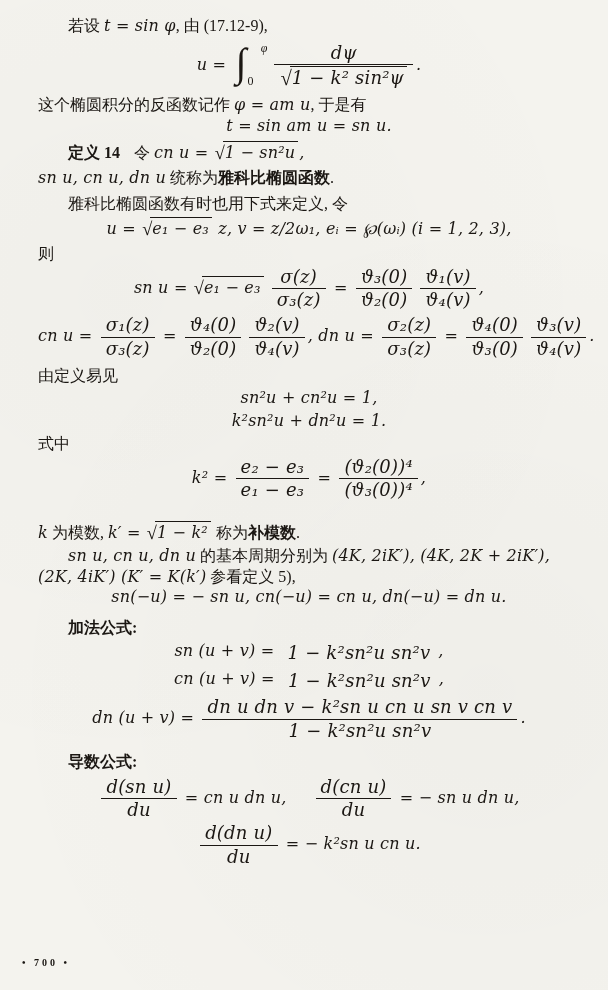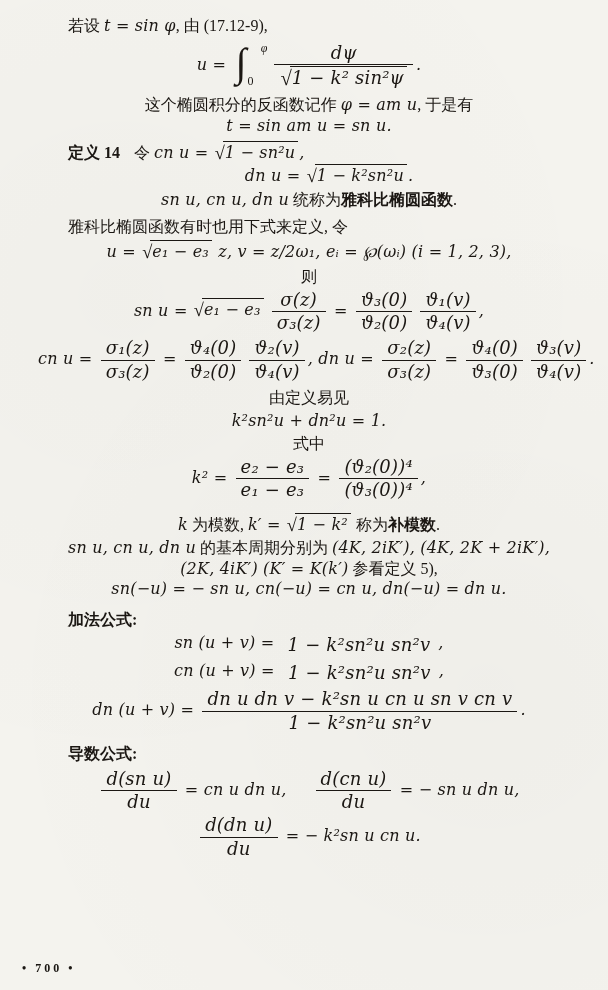--- a/index.html
+++ b/index.html
@@ -5,62 +5,62 @@
   html,body{margin:0;padding:0;}
   body{background:#9a9a97;font-family:"Liberation Serif","DejaVu Serif",serif;}
   .page{
     width:608px;height:990px;box-sizing:border-box;position:relative;
     background:#f4f3ee;color:#1b1713;overflow:hidden;
     padding:12px 28px 0 38px;margin:0 auto;
     background-image:radial-gradient(circle at 20% 30%, rgba(0,0,0,0.015), transparent 60%),
                      radial-gradient(circle at 80% 70%, rgba(0,0,0,0.02), transparent 60%);
   }
   .row{font-size:16px;line-height:1.3;white-space:nowrap;}
-  .align-left{text-align:center;}
+  .align-left{text-align:left;}
   .align-center{text-align:center;}
   .align-indent{text-align:left;padding-left:30px;}
   .mi{font-style:italic;font-family:"DejaVu Serif",serif;letter-spacing:0.2px;}
   .bd{font-weight:bold;}
   
   .frac{display:inline-block;vertical-align:middle;text-align:center;margin:0 3px;font-size:18px;line-height:1.15;}
   .frac .num{display:block;padding:0 5px 1px 5px;border-bottom:1.4px solid #1b1713;}
   .frac .den{display:block;padding:1px 5px 0 5px;}
   
   .sqrt{display:inline-block;white-space:nowrap;margin:0 1px;}
   .rad{display:inline-block;font-size:1.15em;line-height:1;margin-right:-2px;transform:translateY(1px);}
   .vinc{display:inline-block;border-top:1.4px solid #1b1713;padding:1px 3px 0 2px;}
   
   .intw{display:inline-block;position:relative;width:36px;height:46px;vertical-align:middle;margin:0 2px;}
   .intg{position:absolute;left:2px;top:-4px;font-size:40px;line-height:48px;font-style:normal;}
   .inthi{position:absolute;right:2px;top:-2px;font-size:12px;font-style:italic;}
   .intlo{position:absolute;left:14px;bottom:-1px;font-size:12px;}
-  .footer{position:absolute;left:22px;bottom:14px;font-size:12px;letter-spacing:3px;font-weight:bold;}
+  .footer{position:absolute;left:22px;bottom:22px;font-size:10px;letter-spacing:3px;font-weight:bold;}
 </style>
 </head>
 <body>
 
 <div class="page">
   <div id="content">
       <div class="row align-indent" style="margin-top: 4px;"><span>若设 </span><span class="mi">t = sin φ</span><span>, 由 (17.12-9),</span></div>
       <div class="row align-center" style="margin-top: 6px;"><span class="mi">u = </span><span class="intw"><span class="intg">∫</span><span class="inthi">φ</span><span class="intlo">0</span></span><span class="frac"><span class="num"><span class="mi">dψ</span></span><span class="den"><span class="sqrt"><span class="rad">√</span><span class="vinc"><span class="mi">1 − k² sin²ψ</span></span></span></span></span><span class="mi">.</span></div>
       <div class="row align-left" style="margin-top: 6px;"><span>这个椭圆积分的反函数记作 </span><span class="mi">φ = am u</span><span>, 于是有</span></div>
       <div class="row align-center" style="margin-top: 0px;"><span class="mi">t = sin am u = sn u.</span></div>
       <div class="row align-indent" style="margin-top: 4px;"><span class="bd">定义 14</span><span style="display: inline-block; width: 14px;"></span><span>令 </span><span class="mi">cn u = </span><span class="sqrt"><span class="rad">√</span><span class="vinc"><span class="mi">1 − sn²u</span></span></span><span class="mi">,</span></div>
-      <div class="row align-center" style="margin-top: 0px; transform: translateX(20px);"><span class="mi">dn u = </span><span class="sqrt"><span class="rad">√</span><span class="vinc"><span class="mi">1 − k²sn²u</span></span></span><span class="mi">.</span></div>
       <div class="row align-left" style="margin-top: 4px;"><span class="mi">sn u, cn u, dn u</span><span> 统称为</span><span class="bd">雅科比椭圆函数</span><span>.</span></div>
       <div class="row align-indent" style="margin-top: 6px;"><span>雅科比椭圆函数有时也用下式来定义, 令</span></div>
       <div class="row align-center" style="margin-top: 2px;"><span class="mi">u = </span><span class="sqrt"><span class="rad">√</span><span class="vinc"><span class="mi">e₁ − e₃</span></span></span><span class="mi"> z,  v = z/2ω₁,  eᵢ = ℘(ωᵢ)  (i = 1, 2, 3),</span></div>
       <div class="row align-left" style="margin-top: 4px;"><span>则</span></div>
       <div class="row align-center" style="margin-top: 2px;"><span class="mi">sn u = </span><span class="sqrt"><span class="rad">√</span><span class="vinc"><span class="mi">e₁ − e₃</span></span></span><span style="display: inline-block; width: 4px;"></span><span class="frac"><span class="num"><span class="mi">σ(z)</span></span><span class="den"><span class="mi">σ₃(z)</span></span></span><span class="mi"> = </span><span class="frac"><span class="num"><span class="mi">ϑ₃(0)</span></span><span class="den"><span class="mi">ϑ₂(0)</span></span></span><span style="display: inline-block; width: 2px;"></span><span class="frac"><span class="num"><span class="mi">ϑ₁(v)</span></span><span class="den"><span class="mi">ϑ₄(v)</span></span></span><span class="mi">,</span></div>
       <div class="row align-center" style="margin-top: 4px;"><span class="mi">cn u = </span><span class="frac"><span class="num"><span class="mi">σ₁(z)</span></span><span class="den"><span class="mi">σ₃(z)</span></span></span><span class="mi"> = </span><span class="frac"><span class="num"><span class="mi">ϑ₄(0)</span></span><span class="den"><span class="mi">ϑ₂(0)</span></span></span><span style="display: inline-block; width: 2px;"></span><span class="frac"><span class="num"><span class="mi">ϑ₂(v)</span></span><span class="den"><span class="mi">ϑ₄(v)</span></span></span><span class="mi">,  dn u = </span><span class="frac"><span class="num"><span class="mi">σ₂(z)</span></span><span class="den"><span class="mi">σ₃(z)</span></span></span><span class="mi"> = </span><span class="frac"><span class="num"><span class="mi">ϑ₄(0)</span></span><span class="den"><span class="mi">ϑ₃(0)</span></span></span><span style="display: inline-block; width: 2px;"></span><span class="frac"><span class="num"><span class="mi">ϑ₃(v)</span></span><span class="den"><span class="mi">ϑ₄(v)</span></span></span><span class="mi">.</span></div>
       <div class="row align-left" style="margin-top: 6px;"><span>由定义易见</span></div>
+      <div class="row align-center" style="margin-top: 2px;"><span class="mi">sn²u + cn²u = 1,</span></div>
       <div class="row align-center" style="margin-top: 2px;"><span class="mi">k²sn²u + dn²u = 1.</span></div>
       <div class="row align-left" style="margin-top: 2px;"><span>式中</span></div>
       <div class="row align-center" style="margin-top: 2px;"><span class="mi">k² = </span><span class="frac"><span class="num"><span class="mi">e₂ − e₃</span></span><span class="den"><span class="mi">e₁ − e₃</span></span></span><span class="mi"> = </span><span class="frac"><span class="num"><span class="mi">(ϑ₂(0))⁴</span></span><span class="den"><span class="mi">(ϑ₃(0))⁴</span></span></span><span class="mi">,</span></div>
-      <div class="row align-left" style="margin-top: 12px;"><span class="mi">k</span><span> 为模数, </span><span class="mi">k′ = </span><span class="sqrt"><span class="rad">√</span><span class="vinc"><span class="mi">1 − k²</span></span></span><span> 称为</span><span class="bd">补模数</span><span>.</span></div>
+      <div class="row align-left" style="margin-top: 20px;"><span class="mi">k</span><span> 为模数, </span><span class="mi">k′ = </span><span class="sqrt"><span class="rad">√</span><span class="vinc"><span class="mi">1 − k²</span></span></span><span> 称为</span><span class="bd">补模数</span><span>.</span></div>
       <div class="row align-indent" style="margin-top: 2px;"><span class="mi">sn u, cn u, dn u</span><span> 的基本周期分别为 </span><span class="mi">(4K, 2iK′), (4K, 2K + 2iK′),</span></div>
       <div class="row align-left" style="margin-top: 0px;"><span class="mi">(2K, 4iK′)  (K′ = K(k′)</span><span> 参看定义 5),</span></div>
       <div class="row align-center" style="margin-top: 0px;"><span class="mi">sn(−u) = − sn u,  cn(−u) = cn u,  dn(−u) = dn u.</span></div>
       <div class="row align-indent" style="margin-top: 10px;"><span class="bd">加法公式:</span></div>
       <div class="row align-center" style="margin-top: 2px;"><span class="mi">sn (u + v) = </span><span class="frac"><span class="den"><span class="mi">1 − k²sn²u sn²v</span></span></span><span class="mi">,</span></div>
       <div class="row align-center" style="margin-top: 6px;"><span class="mi">cn (u + v) = </span><span class="frac"><span class="den"><span class="mi">1 − k²sn²u sn²v</span></span></span><span class="mi">,</span></div>
       <div class="row align-center" style="margin-top: 6px;"><span class="mi">dn (u + v) = </span><span class="frac"><span class="num"><span class="mi">dn u dn v − k²sn u cn u sn v cn v</span></span><span class="den"><span class="mi">1 − k²sn²u sn²v</span></span></span><span class="mi">.</span></div>
       <div class="row align-indent" style="margin-top: 10px;"><span class="bd">导数公式:</span></div>
       <div class="row align-center" style="margin-top: 4px;"><span class="frac"><span class="num"><span class="mi">d(sn u)</span></span><span class="den"><span class="mi">du</span></span></span><span class="mi"> = cn u dn u,</span><span style="display: inline-block; width: 26px;"></span><span class="frac"><span class="num"><span class="mi">d(cn u)</span></span><span class="den"><span class="mi">du</span></span></span><span class="mi"> = − sn u dn u,</span></div>
       <div class="row align-center" style="margin-top: 2px;"><span class="frac"><span class="num"><span class="mi">d(dn u)</span></span><span class="den"><span class="mi">du</span></span></span><span class="mi"> = − k²sn u cn u.</span></div>

